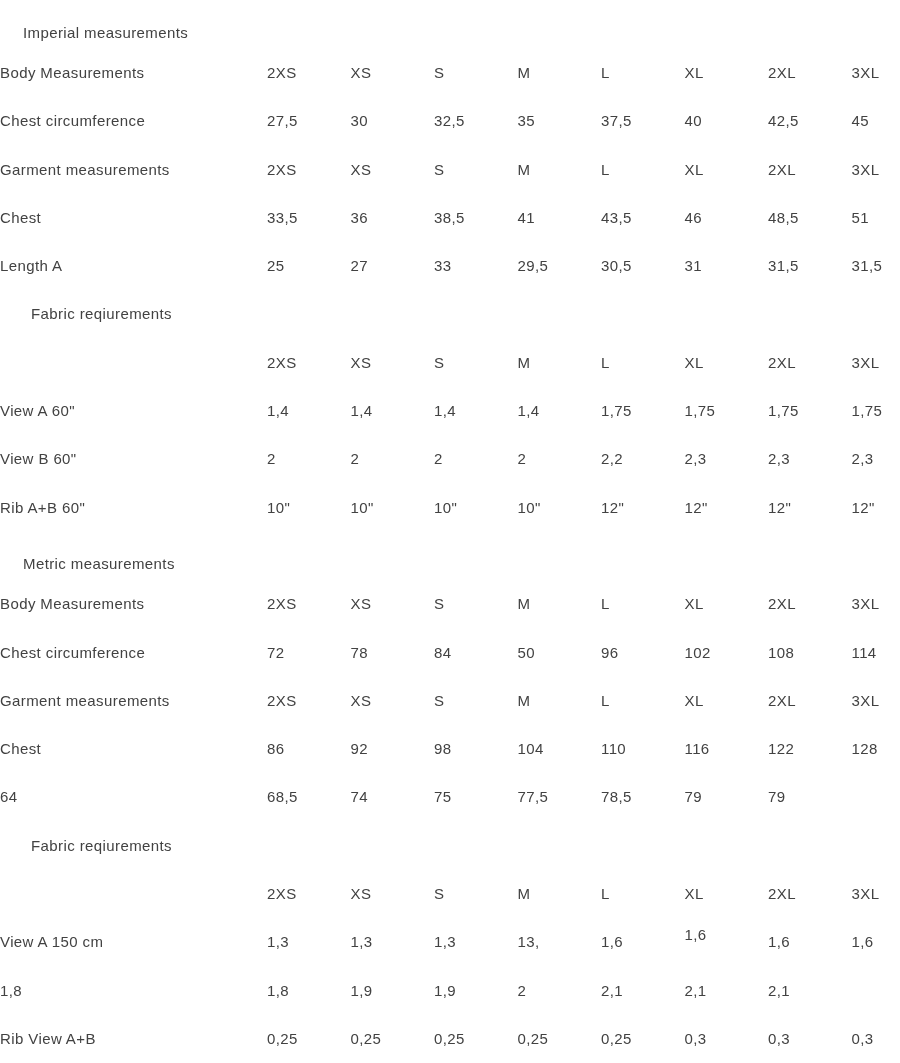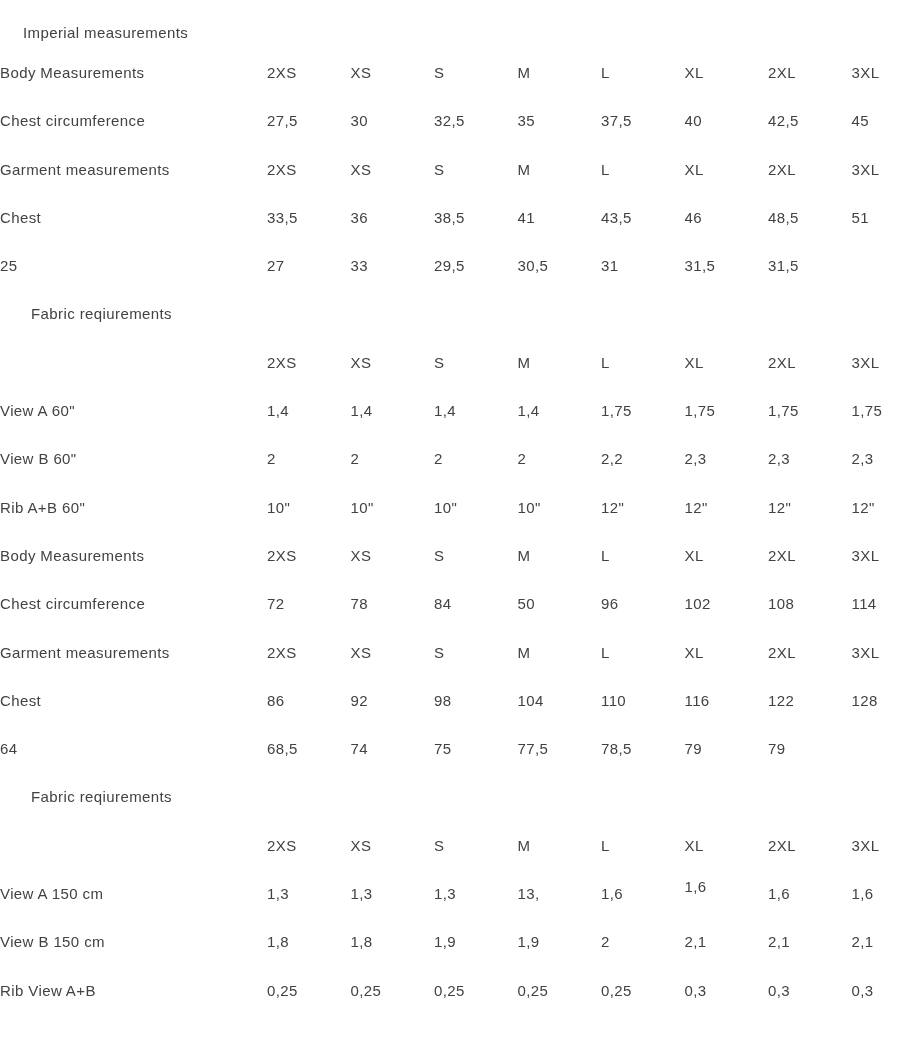--- a/index.html
+++ b/index.html
@@ -78,20 +78,21 @@
         <div class="value-cell">33,5</div>
         <div class="value-cell">36</div>
         <div class="value-cell">38,5</div>
         <div class="value-cell">41</div>
         <div class="value-cell">43,5</div>
         <div class="value-cell">46</div>
         <div class="value-cell">48,5</div>
         <div class="value-cell">51</div>
       </div>
       <div class="row data-row">
+        <div class="label-cell">Length A</div>
         <div class="value-cell">25</div>
         <div class="value-cell">27</div>
         <div class="value-cell">33</div>
         <div class="value-cell">29,5</div>
         <div class="value-cell">30,5</div>
         <div class="value-cell">31</div>
         <div class="value-cell">31,5</div>
         <div class="value-cell">31,5</div>
       </div>
       <div class="row subtitle-row">
@@ -136,20 +137,23 @@
         <div class="value-cell">10"</div>
         <div class="value-cell">10"</div>
         <div class="value-cell">10"</div>
         <div class="value-cell">12"</div>
         <div class="value-cell">12"</div>
         <div class="value-cell">12"</div>
         <div class="value-cell">12"</div>
       </div>
     </section>
     <section>
+      <div class="row title-row">
+        <div class="label-cell">Metric measurements</div>
+      </div>
       <div class="row data-row">
         <div class="label-cell">Body Measurements</div>
         <div class="value-cell">2XS</div>
         <div class="value-cell">XS</div>
         <div class="value-cell">S</div>
         <div class="value-cell">M</div>
         <div class="value-cell">L</div>
         <div class="value-cell">XL</div>
         <div class="value-cell">2XL</div>
         <div class="value-cell">3XL</div>
@@ -216,21 +220,20 @@
         <div class="value-cell">1,3</div>
         <div class="value-cell">1,3</div>
         <div class="value-cell">1,3</div>
         <div class="value-cell">13,</div>
         <div class="value-cell">1,6</div>
         <div class="value-cell raised">1,6</div>
         <div class="value-cell">1,6</div>
         <div class="value-cell">1,6</div>
       </div>
       <div class="row data-row">
-        <div class="label-cell">View B 150 cm</div>
         <div class="value-cell">1,8</div>
         <div class="value-cell">1,8</div>
         <div class="value-cell">1,9</div>
         <div class="value-cell">1,9</div>
         <div class="value-cell">2</div>
         <div class="value-cell">2,1</div>
         <div class="value-cell">2,1</div>
         <div class="value-cell">2,1</div>
       </div>
       <div class="row data-row">

